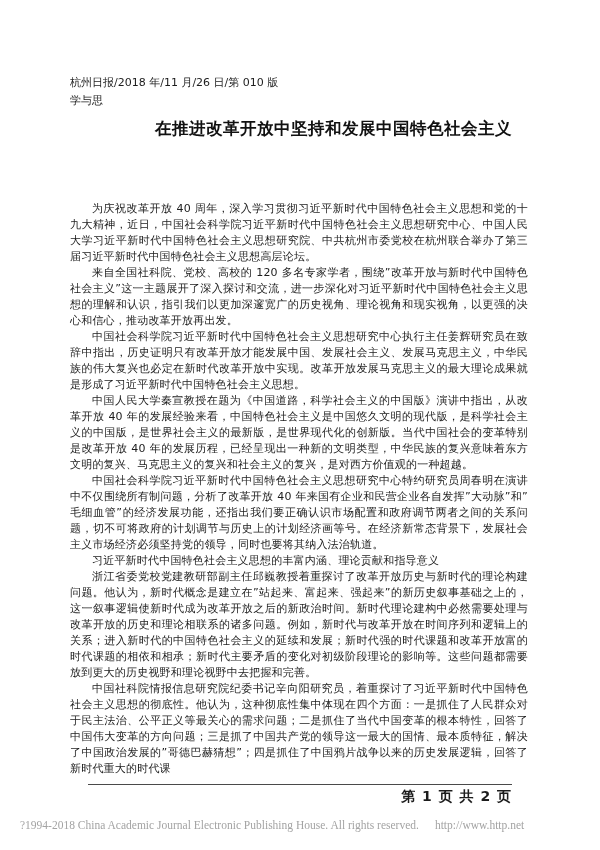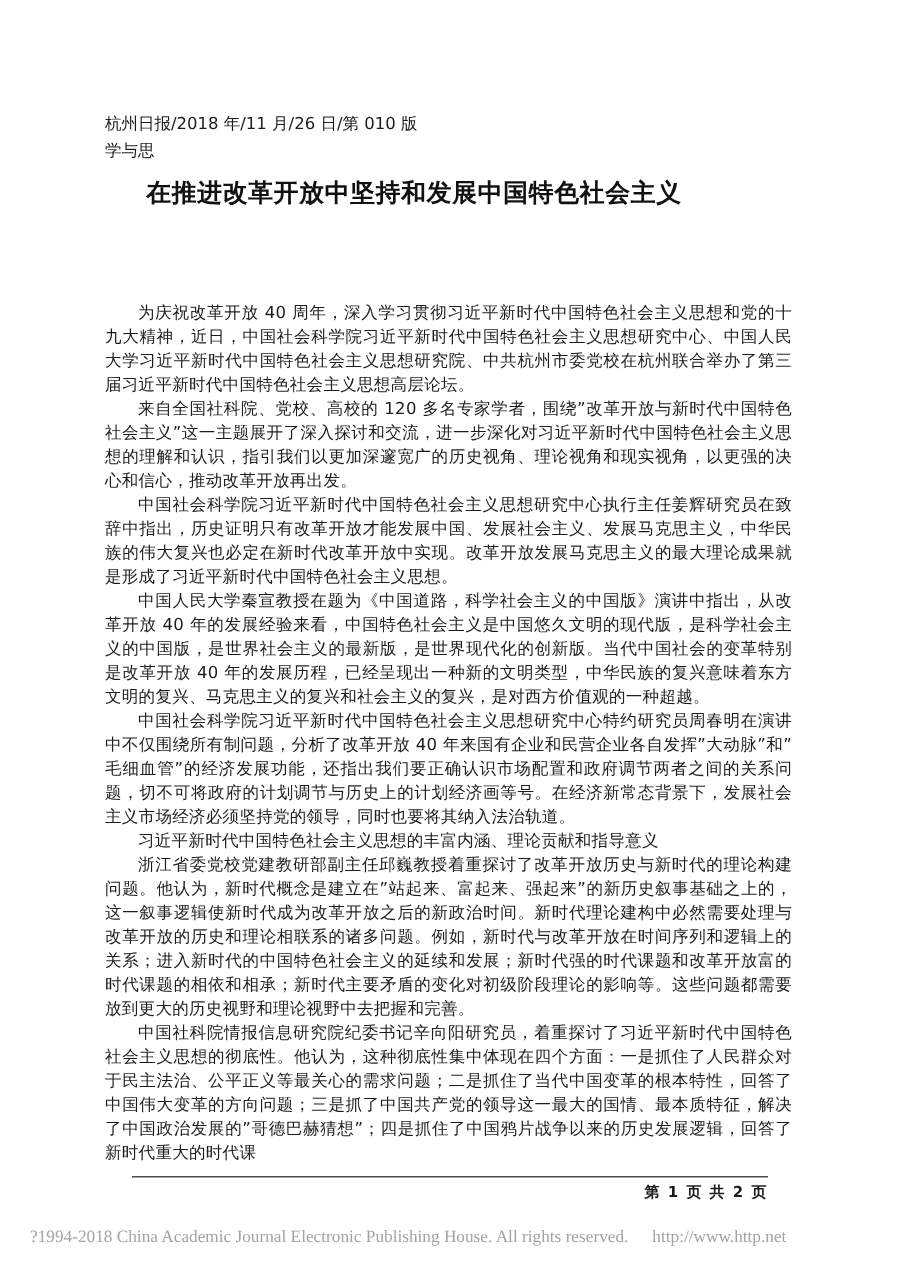--- a/index.html
+++ b/index.html
@@ -19,21 +19,21 @@
     position: absolute;
     top: 74px; left: 70px; right: 62px;
     font-size: 11px;
     line-height: 18px;
     color: #1c1c1c;
   }
   .meta div { white-space: nowrap; }
   .title {
     position: absolute;
     top: 118px; left: 40px; right: 40px;
-    text-align: center;
+    text-align: right;
     font-size: 16.5px;
     font-weight: bold;
     letter-spacing: 0.5px;
     color: #111111;
   }
   .byline {
     position: absolute;
     top: 158px; left: 40px; right: 40px;
     text-align: center;
     font-size: 12px;
@@ -57,21 +57,21 @@
     position: absolute;
     top: 784px; left: 88px;
     width: 424px; height: 0;
     border-top: 1px solid #4a4a4a;
   }
   .page-indicator {
     position: absolute;
     top: 788px; left: 88px;
     width: 424px;
     text-align: right;
-    font-size: 10px;
+    font-size: 14px;
     font-weight: 600;
     letter-spacing: 1px;
     color: #1c1c1c;
   }
   .copyright {
     position: absolute;
     top: 819px; left: 20px; right: 10px;
     font-family: "Liberation Serif", serif;
     font-size: 11.5px;
     color: #a3a3a3;

